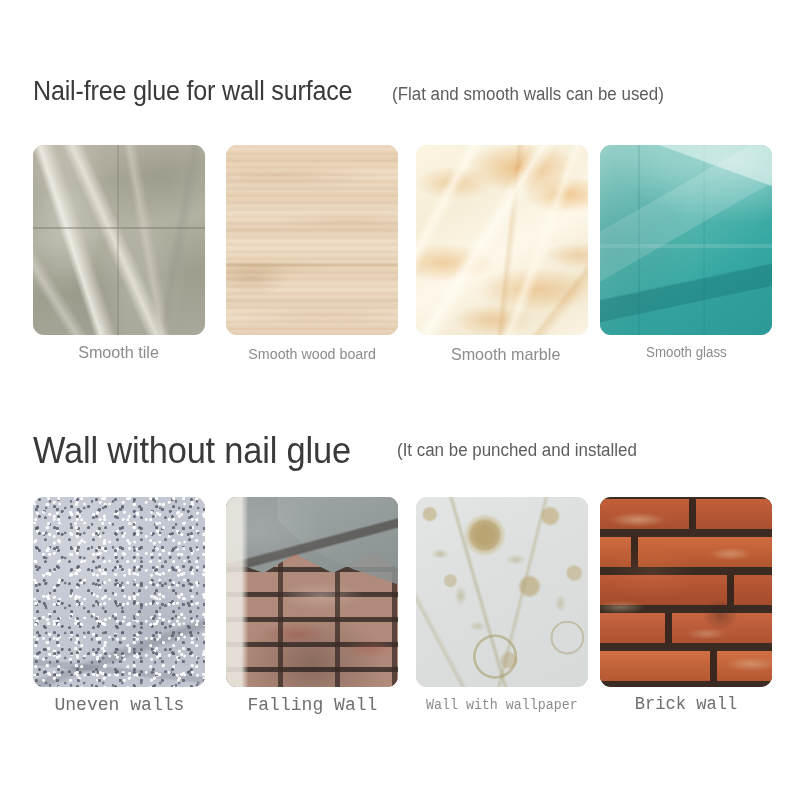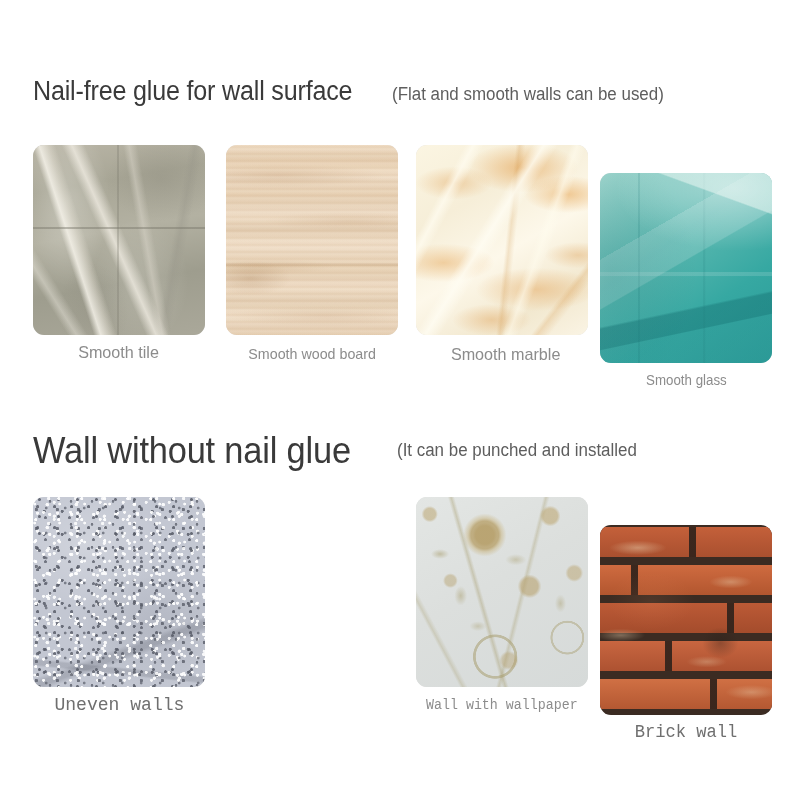--- a/index.html
+++ b/index.html
@@ -48,21 +48,21 @@
   .swatch-row { position: absolute; left: 0; width: 800px; height: 190px; }
   .swatch-cell {
     position: absolute;
     top: 0;
     width: 172px;
     height: 190px;
   }
   .swatch-cell[data-col="0"] { left: 33px; }
   .swatch-cell[data-col="1"] { left: 226px; }
   .swatch-cell[data-col="2"] { left: 416px; }
-  .swatch-cell[data-col="3"] { left: 600px; margin-top: 28px; }
+  .swatch-cell[data-col="3"] { left: 600px; }
 
   .swatch-img {
     width: 172px;
     height: 190px;
     border-radius: 11px;
     overflow: hidden;
     position: relative;
     background: #ddd;
   }
   .swatch-img .layer {
@@ -393,20 +393,32 @@
 
     <div class="swatch-cell" data-col="0">
       <div class="swatch-img">
         <div class="layer tex-stucco-base"></div>
         <div class="layer tex-stucco-shade"></div>
         <div class="layer tex-stucco-grain"></div>
       </div>
       <div class="caption" id="cap-r1c0"><span>Uneven walls</span></div>
     </div>
 
+    <div class="swatch-cell" data-col="1">
+      <div class="swatch-img">
+        <div class="layer tex-fall-brick"></div>
+        <div class="layer tex-fall-brickdetail"></div>
+        <div class="layer tex-fall-plaster"></div>
+        <div class="layer tex-fall-plaster2"></div>
+        <div class="layer tex-fall-edge"></div>
+        <div class="layer tex-fall-left"></div>
+        <div class="layer tex-fall-shade"></div>
+      </div>
+      <div class="caption" id="cap-r1c1"><span>Falling Wall</span></div>
+    </div>
 
     <div class="swatch-cell" data-col="3">
       <div class="swatch-img">
         <div class="layer tex-brick-mortar"></div>
         <div class="layer tex-brick-rows"></div>
         <div class="layer tex-brick-heads"></div>
         <div class="layer tex-brick-wear"></div>
       </div>
       <div class="caption" id="cap-r1c3"><span>Brick wall</span></div>
     </div>

